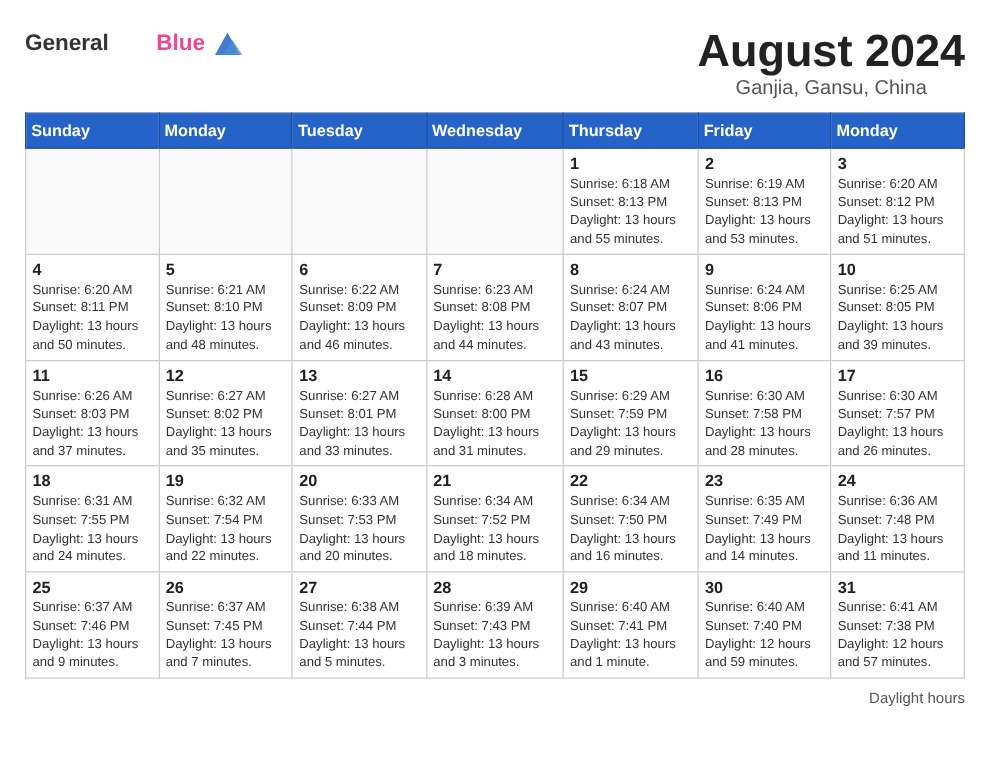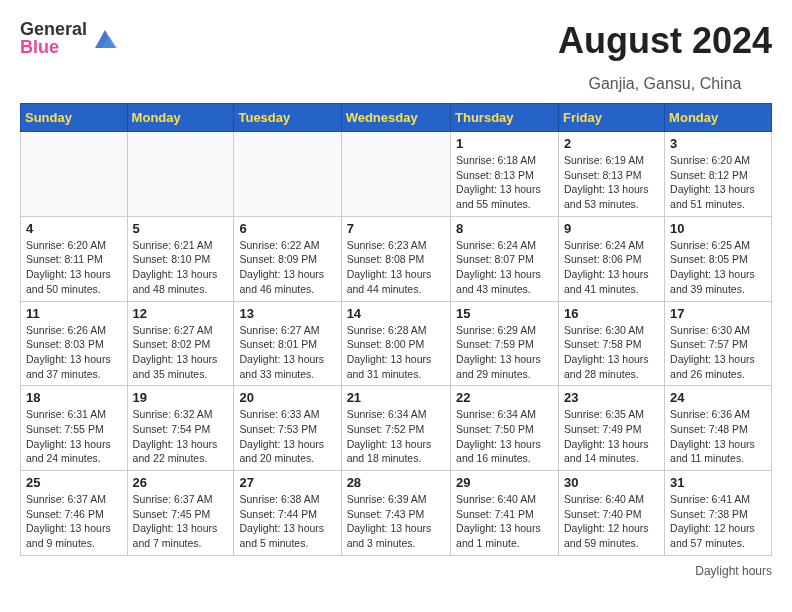--- a/index.html
+++ b/index.html
@@ -15,22 +15,23 @@
       justify-content: space-between;
       align-items: flex-start;
       margin-bottom: 10px;
     }
     .logo {
       display: flex;
       align-items: center;
     }
     .logo-text {
       display: flex;
-      flex-direction: column;
+      flex-direction: row;
       line-height: 1;
+      gap: 38px;
     }
     .logo-general {
       font-size: 18px;
       font-weight: bold;
       color: #333;
     }
     .logo-blue {
       font-size: 18px;
       font-weight: bold;
       color: #ec4899;
@@ -44,29 +45,28 @@
       text-align: center;
     }
     .month-title {
       font-size: 36px;
       font-weight: bold;
       color: #222;
     }
     .location {
       font-size: 16px;
       color: #555;
-      margin-top: 13px;
     }
     .calendar {
       width: 100%;
       border-collapse: collapse;
     }
     .calendar th {
       background: #2563c8;
-      color: #fde047;
+      color: #ffffff;
       font-size: 13px;
       font-weight: bold;
       padding: 6px 4px;
       text-align: left;
       border: 1px solid #1a4fa0;
     }
     .calendar td {
       border: 1px solid #ccc;
       vertical-align: top;
       padding: 4px 5px;

